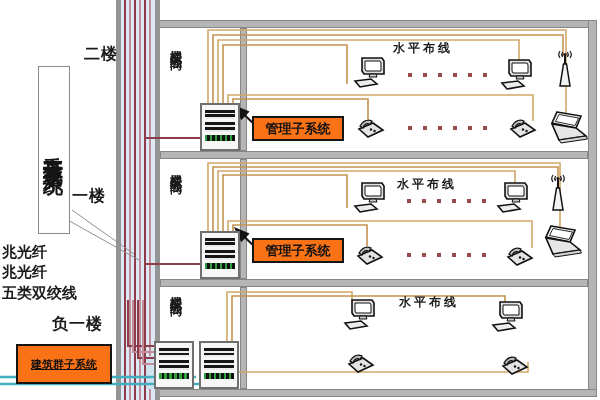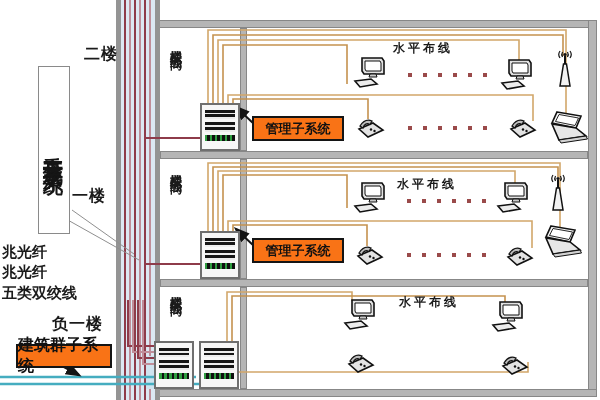--- a/index.html
+++ b/index.html
@@ -111,21 +111,21 @@
 
   <div class="vb-box vtext">
     <span style="letter-spacing:3px;">垂直干线子系统</span>
   </div>
   <div class="lbl fl-lbl" style="left:84px;top:44px;">二楼</div>
   <div class="lbl fl-lbl" style="left:72px;top:186px;">一楼</div>
   <div class="lbl fl-lbl" style="left:52px;top:314px;">负一楼</div>
   <div class="lbl cable-lbl" style="left:2px;top:243px;">兆光纤</div>
   <div class="lbl cable-lbl" style="left:2px;top:263px;">兆光纤</div>
   <div class="lbl cable-lbl" style="left:2px;top:284px;">五类双绞线</div>
-  <div class="boxlbl" style="left:16px;top:344px;width:96px;height:24px;font-size:16px;">
+  <div class="boxlbl" style="left:16px;top:344px;width:96px;height:40px;font-size:11px;text-decoration:underline;">
     <span>建筑群子系统</span>
   </div>
 
   <div class="lbl vtext room-lbl" style="left:167px;top:40px;height:82px;">楼层配线间</div>
   <div class="lbl vtext room-lbl" style="left:167px;top:164px;height:82px;">楼层配线间</div>
   <div class="lbl vtext room-lbl" style="left:167px;top:286px;height:82px;">楼层配线间</div>
 
   <div class="rack" style="left:200px;top:103px;">
     <div class="rk-gap"></div>
       <div class="rk-bars"></div>

